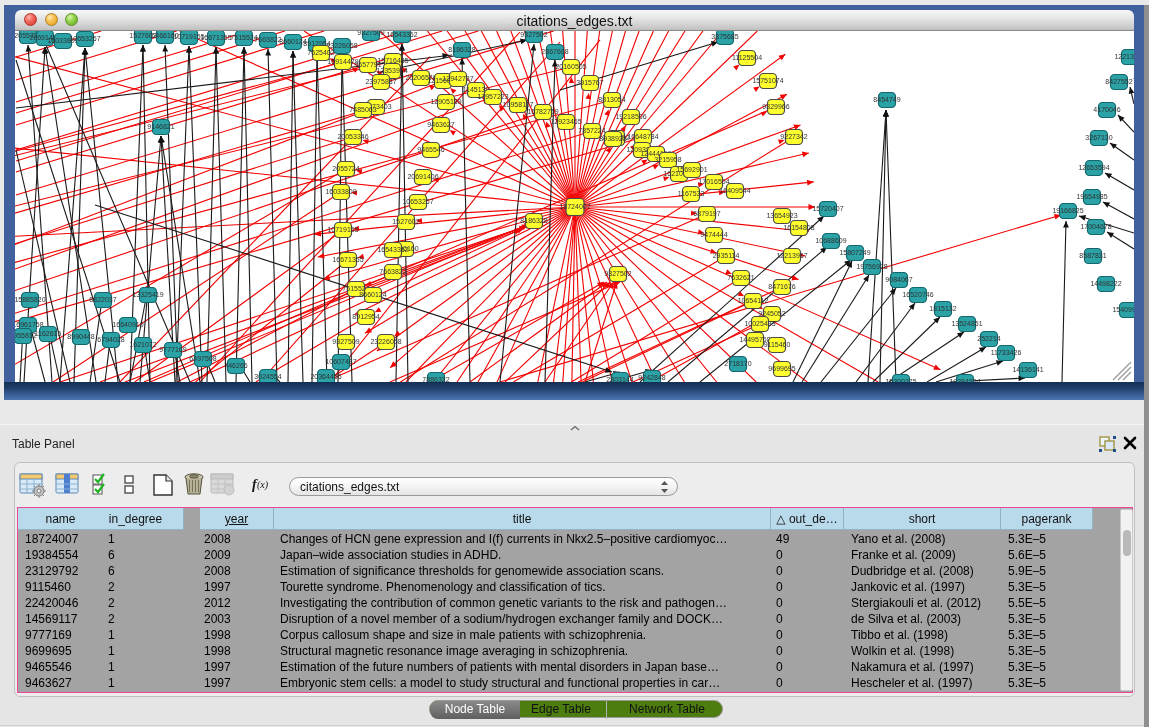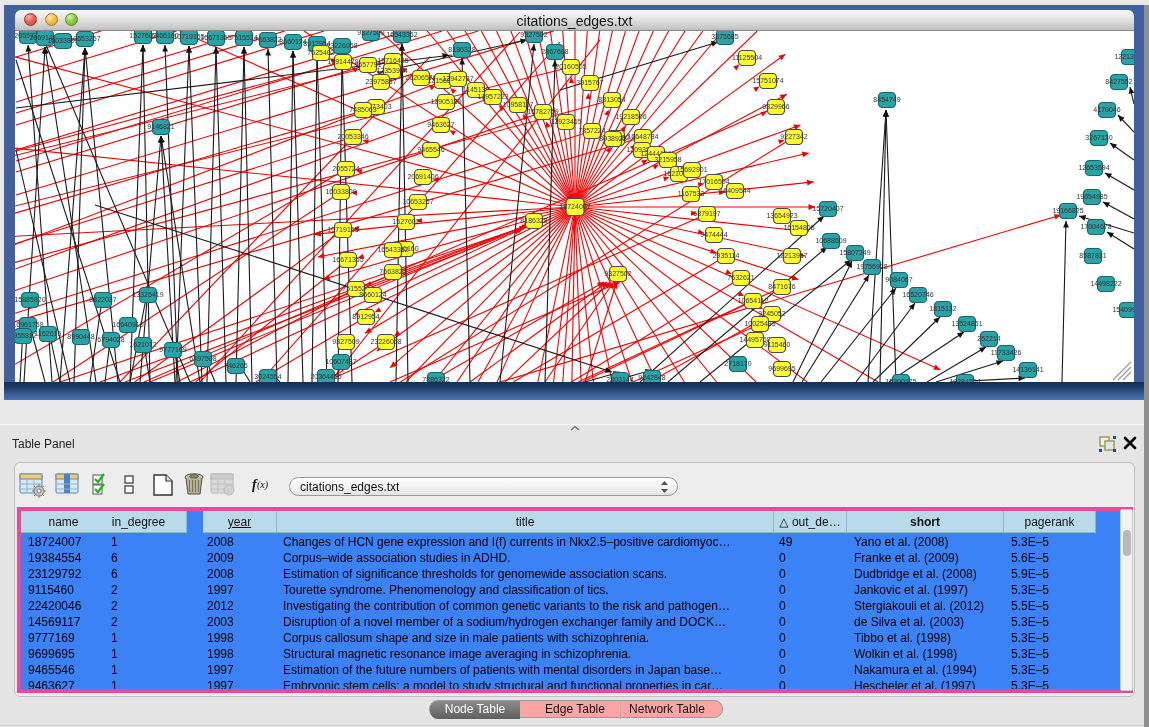--- a/index.html
+++ b/index.html
@@ -22,35 +22,35 @@
 
 #tp { position:absolute; left:0; top:400px; width:1144px; height:327px; background:#e5e5e5; border-top:1px solid #f6f6f6;margin-top:24px; }
 #tp .hdr { position:absolute; left:12px; top:12px; font-size:12px; color:#222; }
 #panelbox { position:absolute; left:14px; top:37px; width:1121px; height:235px;
   background:#ededed; border:1px solid #bfbfbf; border-radius:6px; }
 #combo { position:absolute; left:289px; top:52px; width:389px; height:19px;
   border:1px solid #9a9a9a; border-radius:10px;
   background:linear-gradient(#ffffff,#f1f1f1 60%,#e4e4e4); font-size:12px; color:#111; }
 #combo span { position:absolute; left:10px; top:2px; }
 #table { position:absolute; left:17px; top:82px; width:1116px; height:186px;
-  background:#3b82f6; border:4px solid #ec4899; overflow:hidden; font-size:12px; }
+  background:#a3a3a3; border:1px solid #ec4899; overflow:hidden; font-size:12px; }
 .th { position:absolute; top:0; height:22px; background:#b9daeb;
   border-right:1px solid #90b4c6; border-bottom:1px solid #90b4c6;
   text-align:center; line-height:22px; color:#111; }
 .trow { position:absolute; left:0; width:1100px; height:16px; line-height:16px; color:#000; }
 .trow span { position:absolute; white-space:nowrap; overflow:hidden; }
 .c0 { left:7px; width:80px; }
 .c1 { left:90px; width:90px; }
 .c2 { left:186px; width:70px; }
 .c3 { left:262px; width:488px; }
 .c4 { left:758px; width:66px; }
 .c5 { left:833px; width:150px; }
 .c6 { left:990px; width:95px; }
 #tabs { position:absolute; left:429px; top:275px; width:294px; height:18px;
-  border:1px solid #9a9a9a; border-radius:9px; background:#fca5a5; font-size:12px; }
+  border:1px solid #9a9a9a; border-radius:9px; background:#4d7c0f; font-size:12px; }
 #tabs .seg { position:absolute; top:0; height:18px; text-align:center; line-height:17px; }
 #status { position:absolute; right:44px; bottom:4px; font-size:10px; color:#222; }
 #memdot { position:absolute; right:9px; bottom:3px; width:11px; height:11px;
   border-radius:50%; background:#3cbe3c; border:1px solid #222; }
 #rightstrip { position:absolute; right:0; top:5px; width:5px; height:722px; background:#8f8f8f; }
 </style></head>
 <body>
 <div id="root">
 
 <div id="frame">
@@ -755,36 +755,36 @@
       <path d="M1 5 L4.5 1 L8 5 Z" fill="#555"></path>
           <path d="M1 9 L4.5 13 L8 9 Z" fill="#555"></path>
     </svg>
   </div>
   <div id="table">
     <div class="th" style="left:0;width:86px;">name</div>
     <div class="th" style="left:70px;width:96px;">in_degree</div>
     <div class="th" style="left:182px;width:74px;text-decoration:underline;">year</div>
     <div class="th" style="left:256px;width:497px;">title</div>
     <div class="th" style="left:753px;width:73px;">△ out_de…</div>
-    <div class="th" style="left:826px;width:157px;font-weight:bold;">short</div>
+    <div class="th" style="left:826px;width:157px;">short</div>
     <div class="th" style="left:983px;width:92px;">pagerank</div>
 <div class="trow" style="top:23px">
 <span class="c0">18724007</span>
           <span class="c1">1</span>
           <span class="c2">2008</span>
           <span class="c3">Changes of HCN gene expression and I(f) currents in Nkx2.5–positive cardiomyoc…</span>
           <span class="c4">49</span>
           <span class="c5">Yano et al. (2008)</span>
           <span class="c6">5.3E–5</span>
         </div>
 <div class="trow" style="top:39px">
 <span class="c0">19384554</span>
           <span class="c1">6</span>
           <span class="c2">2009</span>
-          <span class="c3">Corpus–wide association studies in ADHD.</span>
+          <span class="c3">Japan–wide association studies in ADHD.</span>
           <span class="c4">0</span>
           <span class="c5">Franke et al. (2009)</span>
           <span class="c6">5.6E–5</span>
         </div>
 <div class="trow" style="top:55px">
 <span class="c0">23129792</span>
           <span class="c1">6</span>
           <span class="c2">2008</span>
           <span class="c3">Estimation of significance thresholds for genomewide association scans.</span>
           <span class="c4">0</span>
@@ -835,39 +835,39 @@
           <span class="c4">0</span>
           <span class="c5">Wolkin et al. (1998)</span>
           <span class="c6">5.3E–5</span>
         </div>
 <div class="trow" style="top:151px">
 <span class="c0">9465546</span>
           <span class="c1">1</span>
           <span class="c2">1997</span>
           <span class="c3">Estimation of the future numbers of patients with mental disorders in Japan base…</span>
           <span class="c4">0</span>
-          <span class="c5">Nakamura et al. (1994)</span>
+          <span class="c5">Nakamura et al. (1997)</span>
           <span class="c6">5.3E–5</span>
         </div>
 <div class="trow" style="top:167px">
 <span class="c0">9463627</span>
           <span class="c1">1</span>
           <span class="c2">1997</span>
           <span class="c3">Embryonic stem cells: a model to study structural and functional properties in car…</span>
           <span class="c4">0</span>
           <span class="c5">Hescheler et al. (1997)</span>
           <span class="c6">5.3E–5</span>
         </div>
 
   </div>
   <div style="position:absolute;left:1120px;top:84px;width:13px;height:182px;background:#f2f2f2;border:1px solid #c9c9c9;border-radius:2px;">
     <div style="position:absolute;left:1.5px;top:20px;width:8px;height:26px;background:#b9b9b9;border-radius:4px;"></div>
   </div>
   <div id="tabs">
     <div class="seg" style="left:0;width:90px;background:linear-gradient(#8a8a8a,#5f5f5f);color:#fff;border-radius:8px 0 0 8px;">Node Table</div>
-    <div class="seg" style="left:100px;width:91px;color:#111;border-right:1px solid #b5b5b5;">Edge Table</div>
+    <div class="seg" style="left:86px;width:91px;color:#111;border-right:1px solid #b5b5b5;">Edge Table</div>
     <div class="seg" style="left:181px;width:112px;color:#111;">Network Table</div>
   </div>
   <div style="position:absolute;left:0;top:300px;width:1144px;height:27px;background:#e9e9e9;border-top:1px solid #cfcfcf;"></div>
   <div id="status">Memory: OK</div>
   <div id="memdot"></div>
 </div>
 <div id="rightstrip"></div>
 </div>
 </body></html>

